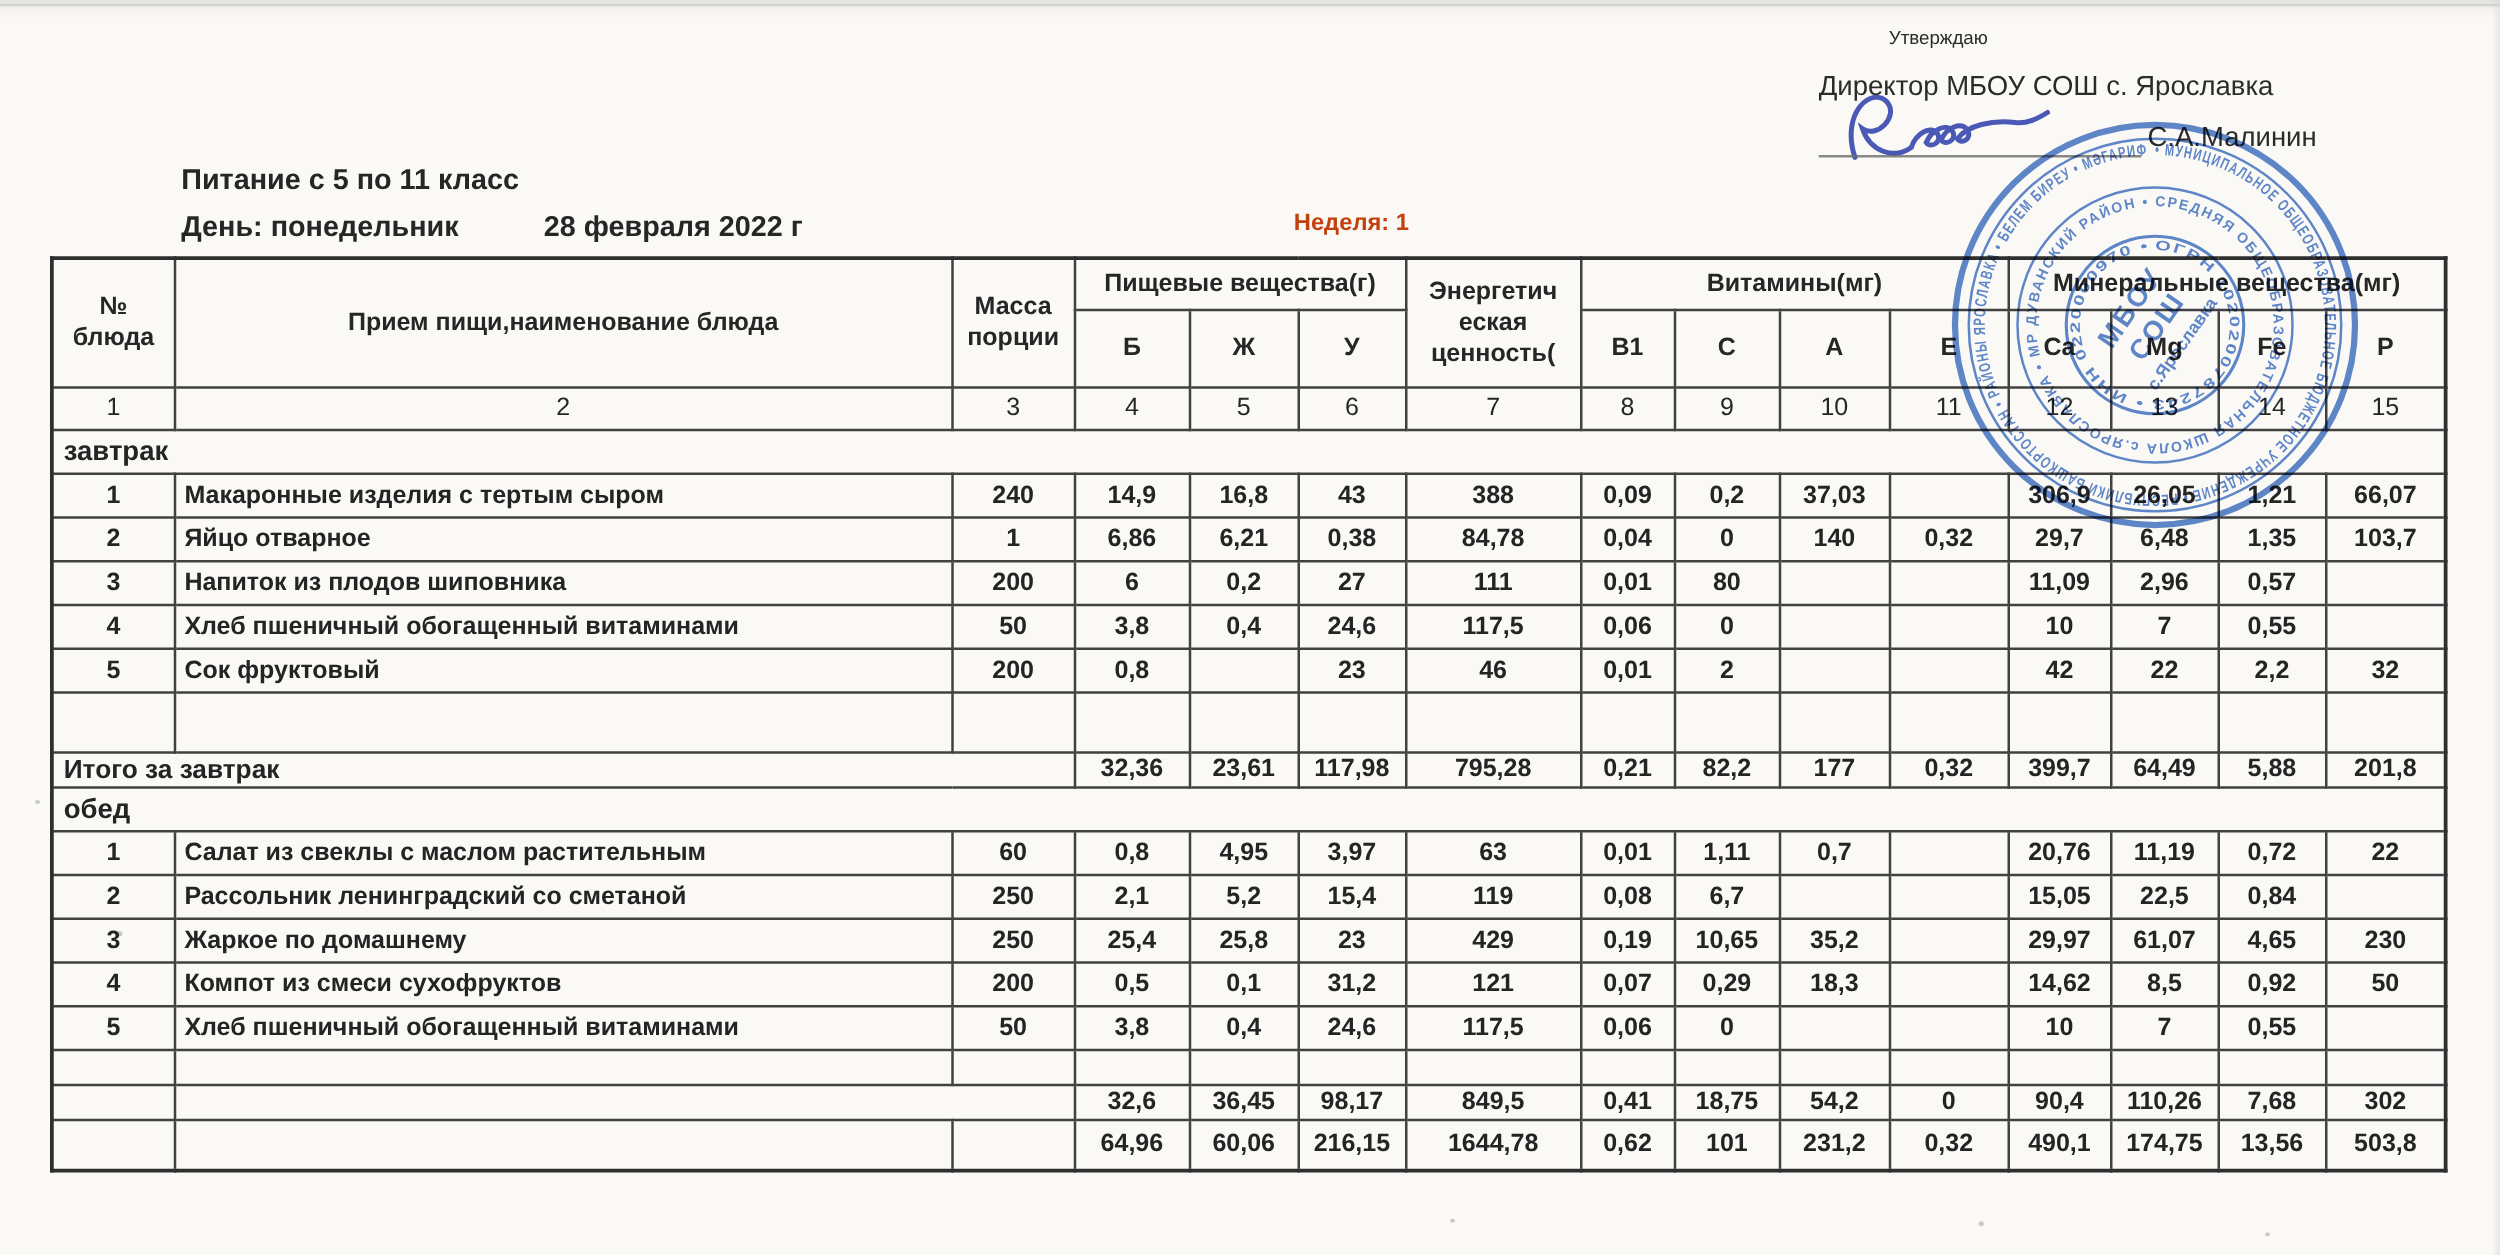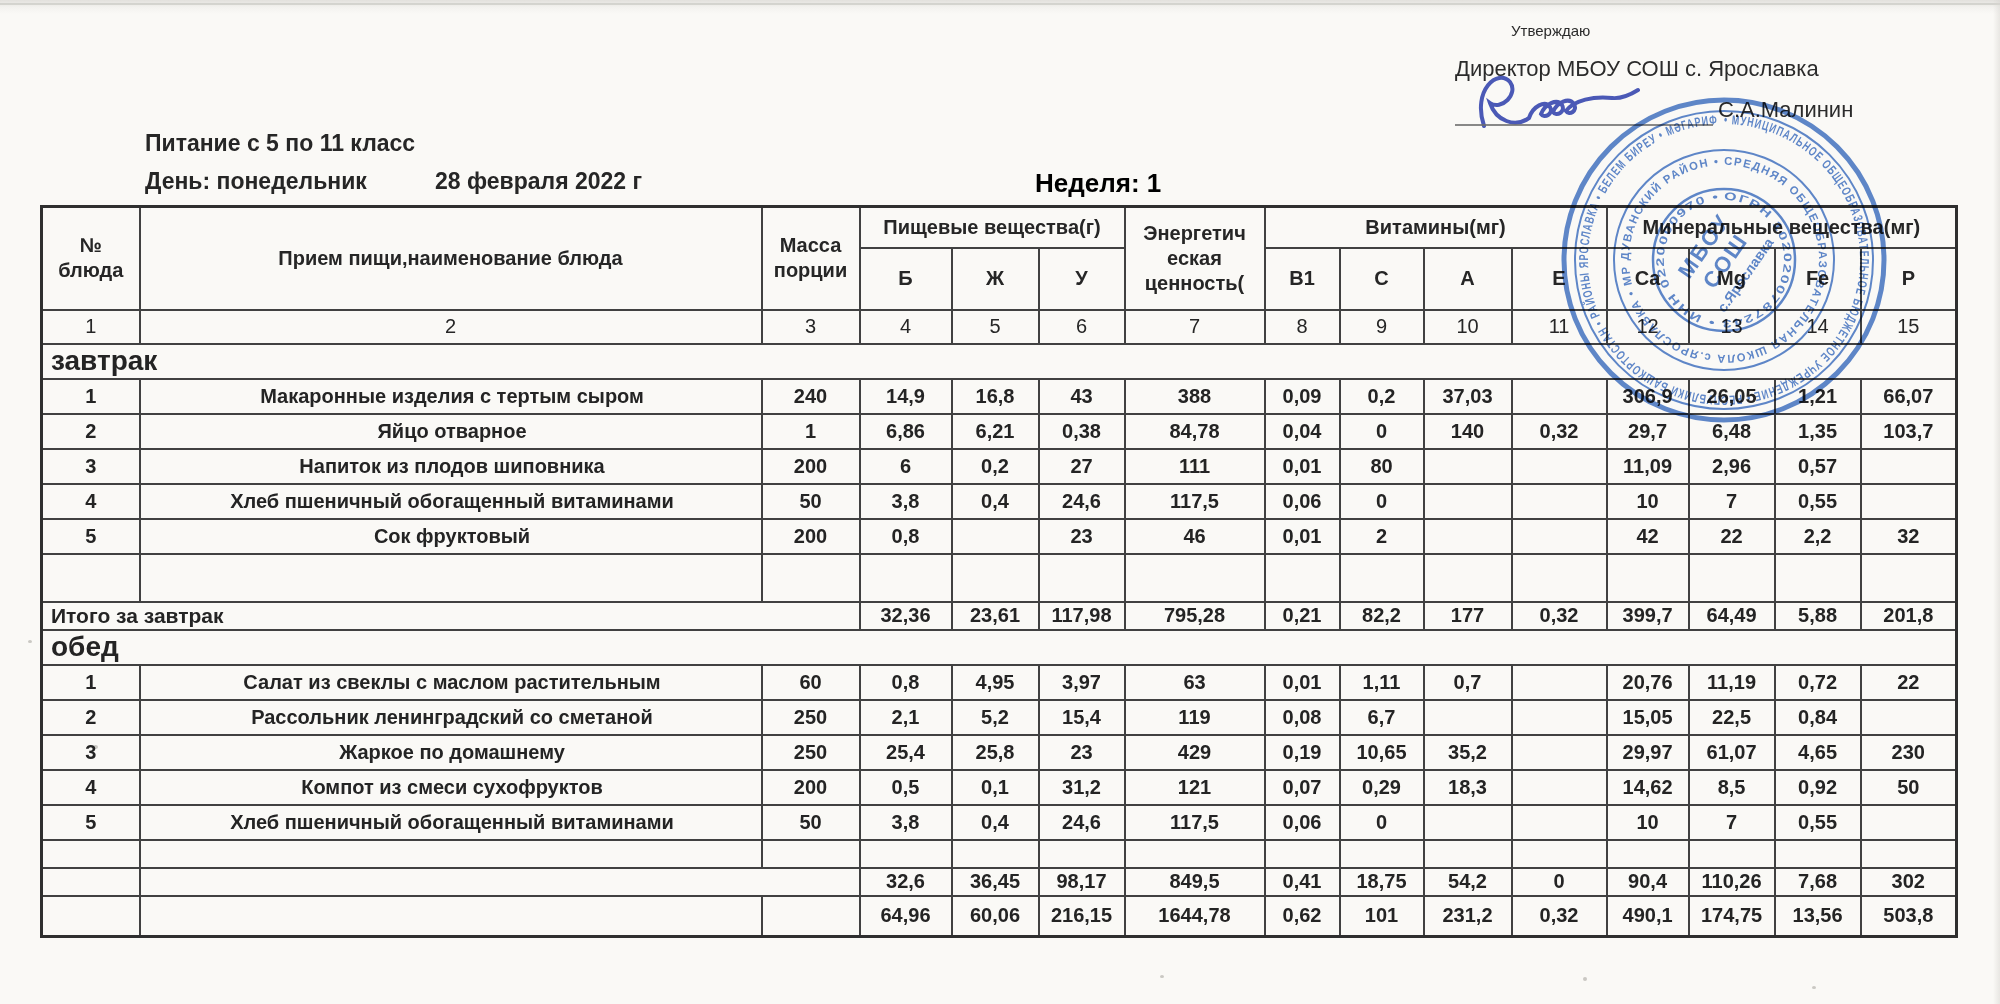--- a/index.html
+++ b/index.html
@@ -17,42 +17,42 @@
   .approve{position:absolute;left:1511px;top:22px;font-size:15px;color:#2b2b2b;}
   .director{position:absolute;left:1455px;top:56px;font-size:22px;color:#2b2b2b;}
   .sig-underline{position:absolute;left:1455px;top:124px;width:258px;height:2px;background:#6b6b6b;opacity:.8;}
   .director-name{position:absolute;left:1718px;top:97px;font-size:22px;color:#2b2b2b;}
   .signature{position:absolute;left:1470px;top:62px;}
 
   
   .title{position:absolute;left:145px;top:130px;font-size:23px;font-weight:700;color:#262626;}
   .day{position:absolute;left:145px;top:168px;font-size:23px;font-weight:700;color:#262626;text-align:center;}
   .date{position:absolute;left:435px;top:168px;font-size:23px;font-weight:700;color:#262626;}
-  .week{position:absolute;left:1035px;top:168px;font-size:26px;font-weight:700;color:#000000;}
+  .week{position:absolute;left:1035px;top:168px;font-size:19px;font-weight:700;color:#c2410c;}
 
   
   table.menu{position:absolute;left:40px;top:205px;width:1916px;border-collapse:collapse;
       table-layout:fixed;border:3px solid #2f2f2f;}
   .menu th,.menu td{border:2px solid #414141;padding:0 4px;overflow:hidden;}
   .menu th{font-size:20px;font-weight:700;color:#262626;text-align:center;vertical-align:middle;}
   .pre{white-space:pre-line;line-height:1.25;}
   .th-no{text-align:left;padding-left:8px;}
   .h-group{height:41px;}
   .h-sub{height:62px;}
   .h-num{height:34px;}
   .h-num th{font-weight:400;font-size:20px;}
   .r-section{height:35px;}
   .r-data{height:35px;}
   .r-empty-b{height:48px;}
   .r-empty-l{height:28px;}
   .r-total{height:28px;}
   .r-grand{height:41px;}
   .menu td{font-size:20px;font-weight:700;color:#242424;text-align:center;vertical-align:middle;}
-  .menu td.name{text-align:center;padding-left:7px;}
-  .menu td.section-label{text-align:left;padding-left:8px;font-size:28px;}
+  .menu td.name{text-align:left;padding-left:7px;}
+  .menu td.section-label{text-align:left;padding-left:8px;font-size:22px;}
   .menu td.total-label{text-align:left;padding-left:8px;font-size:21px;}
 
   
   .stamp{position:absolute;left:1552px;top:88px;mix-blend-mode:multiply;opacity:.82;}
 </style>
 </head>
 <body>
 
 <div class="page">
 

